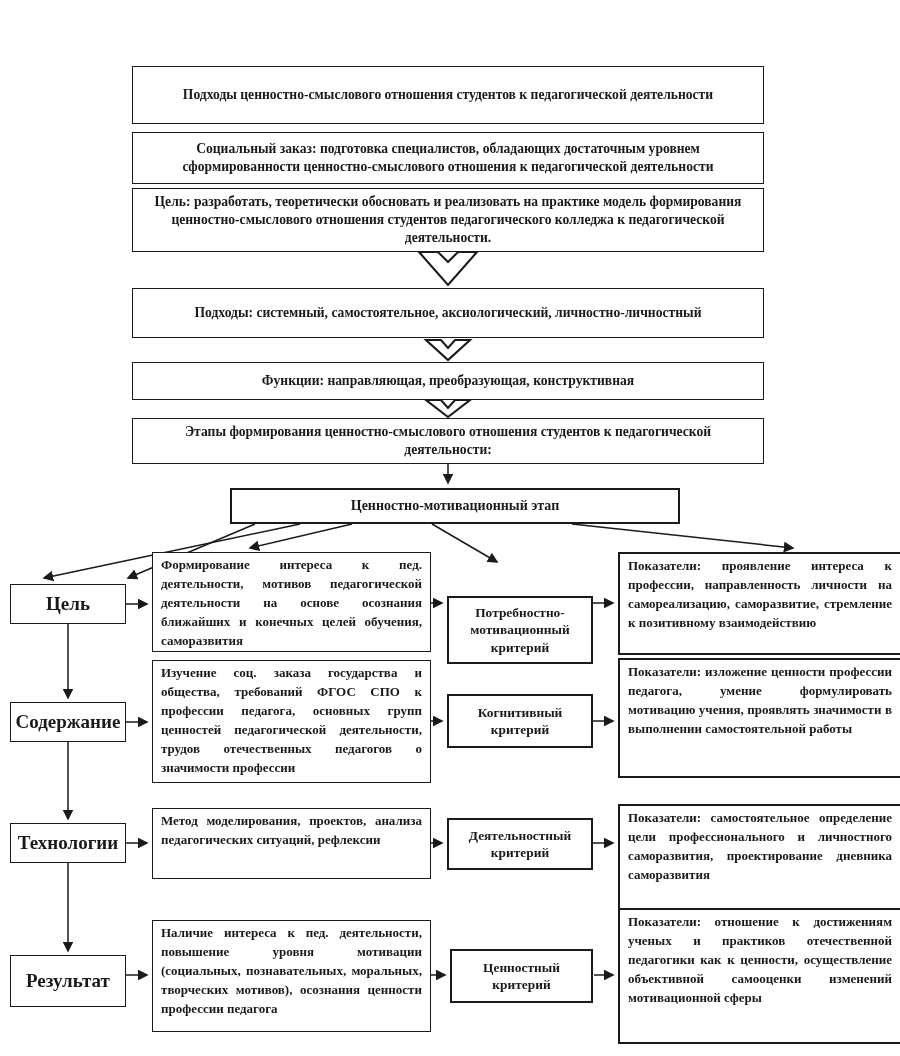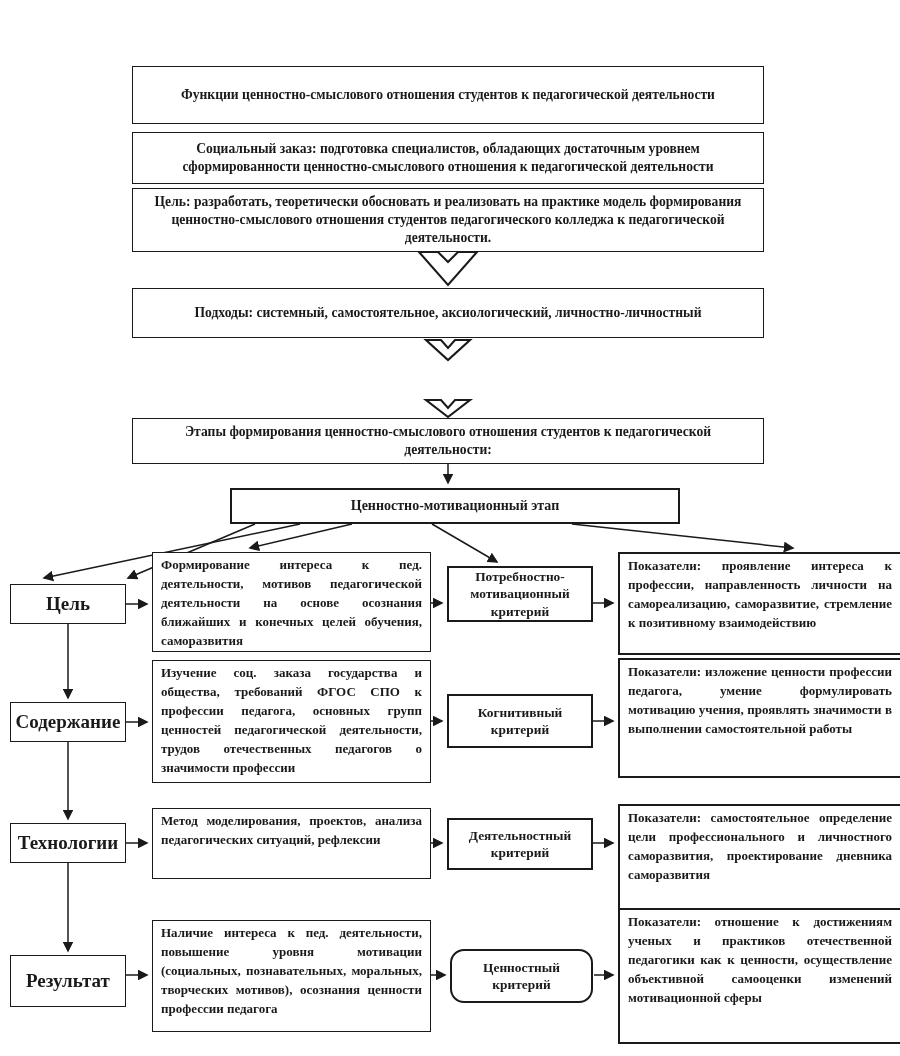--- a/index.html
+++ b/index.html
@@ -68,45 +68,48 @@
       <line x1="431" y1="843" x2="442" y2="843" marker-end="url(#ah)"></line>
       <line x1="593" y1="843" x2="613" y2="843" marker-end="url(#ah)"></line>
 
       <line x1="126" y1="975" x2="147" y2="975" marker-end="url(#ah)"></line>
       <line x1="431" y1="975" x2="445" y2="975" marker-end="url(#ah)"></line>
       <line x1="594" y1="975" x2="613" y2="975" marker-end="url(#ah)"></line>
     </g>
   </svg>
 
   <div class="box topbox" style="top:66px;height:58px;">
-    <span>Функции ценностно-смыслового отношения студентов к педагогической деятельности</span>
+    <span>Подходы ценностно-смыслового отношения студентов к педагогической деятельности</span>
   </div>
   <div class="box topbox" style="top:188px;height:64px;">
     <span>Цель: разработать, теоретически обосновать и реализовать на практике модель формирования ценностно-смыслового отношения студентов педагогического колледжа к педагогической деятельности.</span>
   </div>
   <div class="box topbox" style="top:132px;height:52px;">
     <span>Социальный заказ: подготовка специалистов, обладающих достаточным уровнем сформированности ценностно-смыслового отношения к педагогической деятельности</span>
   </div>
   <div class="box topbox" style="top:288px;height:50px;">
     <span>Подходы: системный, самостоятельное, аксиологический, личностно-личностный</span>
+  </div>
+  <div class="box topbox" style="top:362px;height:38px;">
+    <span>Функции: направляющая, преобразующая, конструктивная</span>
   </div>
   <div class="box topbox" style="top:418px;height:46px;">
     <span>Этапы формирования ценностно-смыслового отношения студентов к педагогической деятельности:</span>
   </div>
   <div class="box stagebox" style="left:230px;top:488px;width:450px;height:36px;">
     <span>Ценностно-мотивационный этап</span>
   </div>
 
   <div class="box labelbox" style="top:584px;height:40px;">
     <span>Цель</span>
   </div>
   <div class="box contentbox" style="top:552px;height:100px;">
     <p>Формирование интереса к пед. деятельности, мотивов педагогической деятельности на основе осознания ближайших и конечных целей обучения, саморазвития</p>
   </div>
-  <div class="box critbox" style="top:566px;height:56px;">
+  <div class="box critbox" style="top:596px;height:68px;">
     <span>Потребностно-мотивационный критерий</span>
   </div>
   <div class="box indbox" style="top:552px;height:103px;">
     <p>Показатели: проявление интереса к профессии, направленность личности на самореализацию, саморазвитие, стремление к позитивному взаимодействию</p>
   </div>
 
   <div class="box labelbox" style="top:702px;height:40px;">
     <span>Содержание</span>
   </div>
   <div class="box contentbox" style="top:660px;height:123px;">
@@ -131,20 +134,20 @@
   <div class="box indbox" style="top:804px;height:114px;">
     <p>Показатели: самостоятельное определение цели профессионального и личностного саморазвития, проектирование дневника саморазвития</p>
   </div>
 
   <div class="box labelbox" style="top:955px;height:52px;">
     <span>Результат</span>
   </div>
   <div class="box contentbox" style="top:920px;height:112px;">
     <p>Наличие интереса к пед. деятельности, повышение уровня мотивации (социальных, познавательных, моральных, творческих мотивов), осознания ценности профессии педагога</p>
   </div>
-  <div class="box critbox" style="left:450px;top:949px;width:143px;height:54px;border-radius:14px;">
+  <div class="box critbox" style="left:450px;top:949px;width:143px;height:54px;">
     <span>Ценностный критерий</span>
   </div>
   <div class="box indbox" style="top:908px;height:136px;">
     <p>Показатели: отношение к достижениям ученых и практиков отечественной педагогики как к ценности, осуществление объективной самооценки изменений мотивационной сферы</p>
   </div>
 
 </div>
 
 </body></html>

